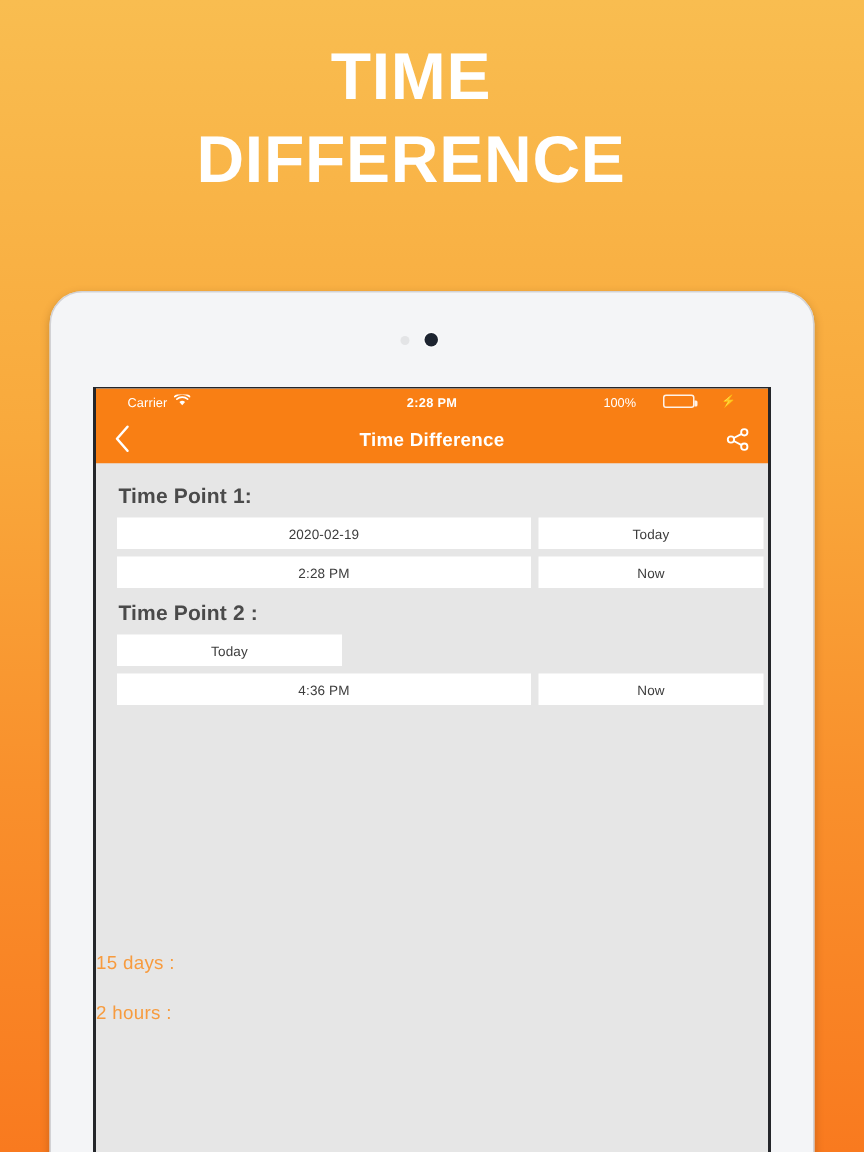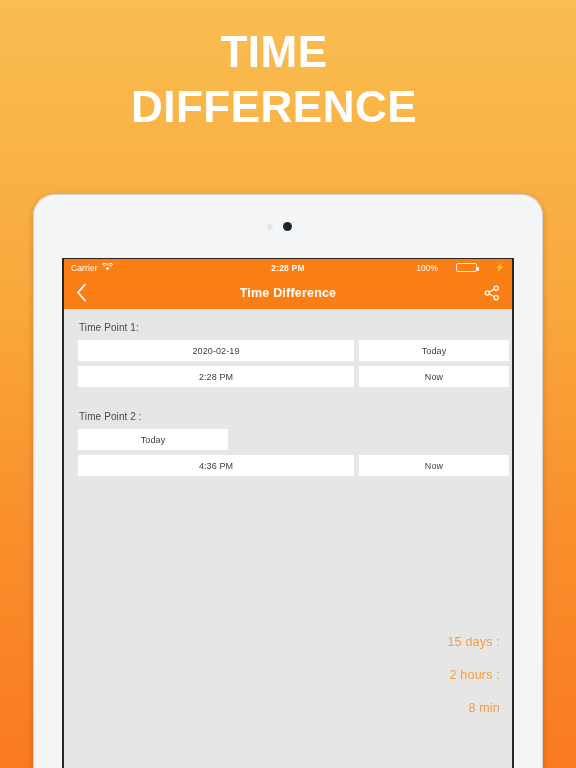--- a/index.html
+++ b/index.html
@@ -88,21 +88,21 @@
     border-right: 2px solid #24262a;
     border-top: 1px solid #24262a;
   }
 
   
   .statusbar {
     height: 17px;
     background: #f97f14;
     display: flex;
     align-items: center;
-    padding: 0 7px;
+    padding: 0 21px;
     color: #ffffff;
     font-size: 8.5px;
     position: relative;
   }
   .sb-left { display: flex; align-items: center; gap: 4px; }
   .sb-carrier { font-size: 8.5px; letter-spacing: 0.1px; }
   .wifi-icon { display: block; }
   .sb-center {
     position: absolute;
     left: 0; right: 0;
@@ -177,25 +177,26 @@
   
   .content {
     background: #e6e6e6;
     height: 510px;
     padding: 13px 14px 0 14px;
     position: relative;
   }
 
   .section-label {
     color: #4a4a4a;
-    font-size: 10px;
+    font-size: 14px;
     margin: 0 0 7px 1px;
     letter-spacing: 0.1px;
-  }
-  .section-label.second { margin-top: 24px; }
+    font-weight: bold;
+  }
+  .section-label.second { margin-top: 8px; }
 
   .row {
     display: flex;
     gap: 5px;
     margin-bottom: 5px;
   }
   .field {
     background: #ffffff;
     height: 21px;
     display: flex;
@@ -208,21 +209,21 @@
   }
   .field.wide { flex: 0 0 276px; }
   .field.narrow { flex: 0 0 150px; }
 
   
   .result {
     position: absolute;
     left: 0;
     right: 12px;
     top: 317px;
-    text-align: right;
+    text-align: left;
   }
   .result-line {
     color: #f79b3e;
     font-size: 12.5px;
     line-height: 33px;
     letter-spacing: 0.2px;
   }
 </style>
 </head>
 <body>
@@ -300,18 +301,17 @@
       </div>
 
       <div class="row">
         <div class="field wide">4:36 PM</div>
         <div class="field narrow">Now</div>
       </div>
 
       <div class="result">
         <div class="result-line">15 days :</div>
         <div class="result-line">2 hours :</div>
-        <div class="result-line">8 min</div>
       </div>
 
     </div>
   </div>
 </div>
 
 </body></html>

